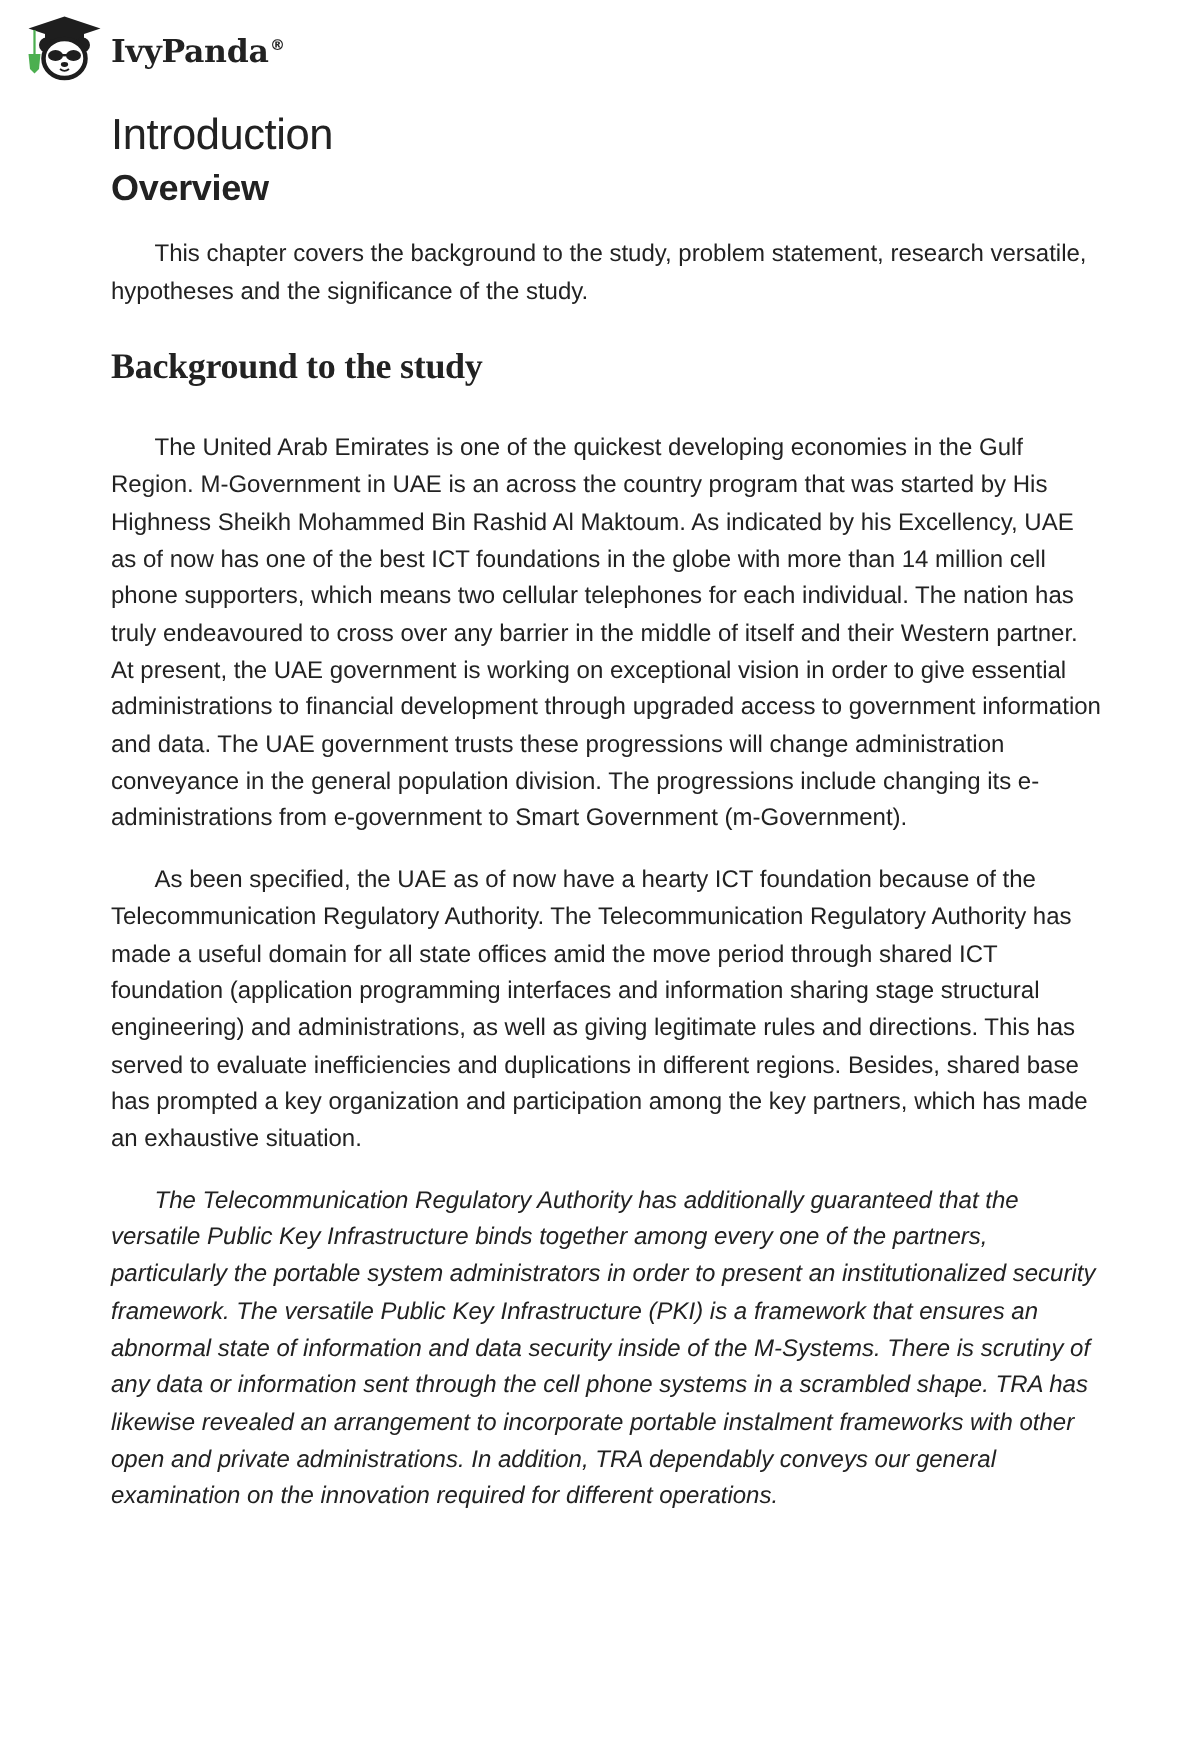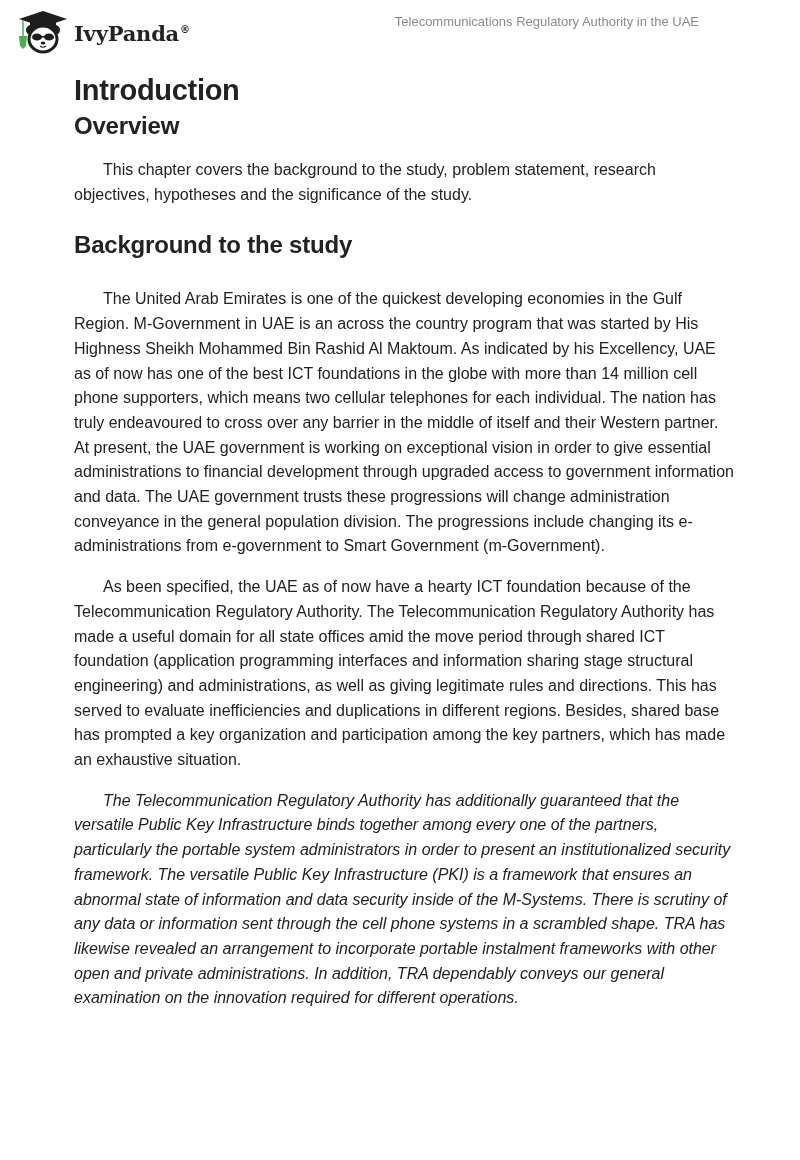--- a/index.html
+++ b/index.html
@@ -60,35 +60,35 @@
     }
     .content {
       position: absolute;
       left: 74px;
       top: 70px;
       width: 660px;
     }
     h1 {
       margin: 0;
       font-size: 29px;
-      font-weight: bold;
+      font-weight: normal;
       color: #222222;
       line-height: 40px;
       letter-spacing: -0.3px;
     }
     h2 {
       margin: 0;
       font-size: 24px;
       font-weight: bold;
       color: #222222;
       line-height: 32px;
       letter-spacing: -0.2px;
     }
     .h2-overview { }
-    .h2-background { margin-top: 22px; }
+    .h2-background { margin-top: 22px; font-family: Liberation Serif, serif; }
     p {
       margin: 0;
       font-size: 16px;
       line-height: 24.7px;
       color: #222222;
       text-indent: 29px;
     }
     .p-overview { margin-top: 16px; }
     .p-bg1 { margin-top: 26px; }
     .p-bg2 { margin-top: 16px; }
@@ -121,28 +121,27 @@
 
       <ellipse cx="21" cy="29" rx="5" ry="3.6" fill="#1e1e1e"></ellipse>
       <ellipse cx="33" cy="29" rx="5" ry="3.6" fill="#1e1e1e"></ellipse>
       <rect x="25" y="28" width="4" height="1.6" fill="#1e1e1e"></rect>
 
       <ellipse cx="27" cy="35" rx="2.4" ry="1.6" fill="#1e1e1e"></ellipse>
       <path d="M24,38 Q27,40.5 30,38" stroke="#1e1e1e" stroke-width="1.2" fill="none"></path>
     </svg>
     <span class="logo-text"><span>IvyPanda</span><span class="logo-reg">®</span></span>
   </div>
-  <div class="doc-title">Telecommunications Regulatory Authority in the UAE</div>
 </div>
 
 <div class="content">
   <h1>Introduction</h1>
 
   <h2 class="h2-overview">Overview</h2>
-  <p class="p-overview">This chapter covers the background to the study, problem statement, research objectives, hypotheses and the significance of the study.</p>
+  <p class="p-overview">This chapter covers the background to the study, problem statement, research versatile, hypotheses and the significance of the study.</p>
 
   <h2 class="h2-background">Background to the study</h2>
   <p class="p-bg1">The United Arab Emirates is one of the quickest developing economies in the Gulf Region. M-Government in UAE is an across the country program that was started by His Highness Sheikh Mohammed Bin Rashid Al Maktoum. As indicated by his Excellency, UAE as of now has one of the best ICT foundations in the globe with more than 14 million cell phone supporters, which means two cellular telephones for each individual. The nation has truly endeavoured to cross over any barrier in the middle of itself and their Western partner. At present, the UAE government is working on exceptional vision in order to give essential administrations to financial development through upgraded access to government information and data. The UAE government trusts these progressions will change administration conveyance in the general population division. The progressions include changing its e-administrations from e-government to Smart Government (m-Government).</p>
   <p class="p-bg2">As been specified, the UAE as of now have a hearty ICT foundation because of the Telecommunication Regulatory Authority. The Telecommunication Regulatory Authority has made a useful domain for all state offices amid the move period through shared ICT foundation (application programming interfaces and information sharing stage structural engineering) and administrations, as well as giving legitimate rules and directions. This has served to evaluate inefficiencies and duplications in different regions. Besides, shared base has prompted a key organization and participation among the key partners, which has made an exhaustive situation.</p>
   <p class="p-bg3">The Telecommunication Regulatory Authority has additionally guaranteed that the versatile Public Key Infrastructure binds together among every one of the partners, particularly the portable system administrators in order to present an institutionalized security framework. The versatile Public Key Infrastructure (PKI) is a framework that ensures an abnormal state of information and data security inside of the M-Systems. There is scrutiny of any data or information sent through the cell phone systems in a scrambled shape. TRA has likewise revealed an arrangement to incorporate portable instalment frameworks with other open and private administrations. In addition, TRA dependably conveys our general examination on the innovation required for different operations.</p>
 </div>
 
 <div class="footer-url">https://ivypanda.com/essays/telecommunications-regulatory-authority-in-the-uae/</div>
 
 </body></html>

